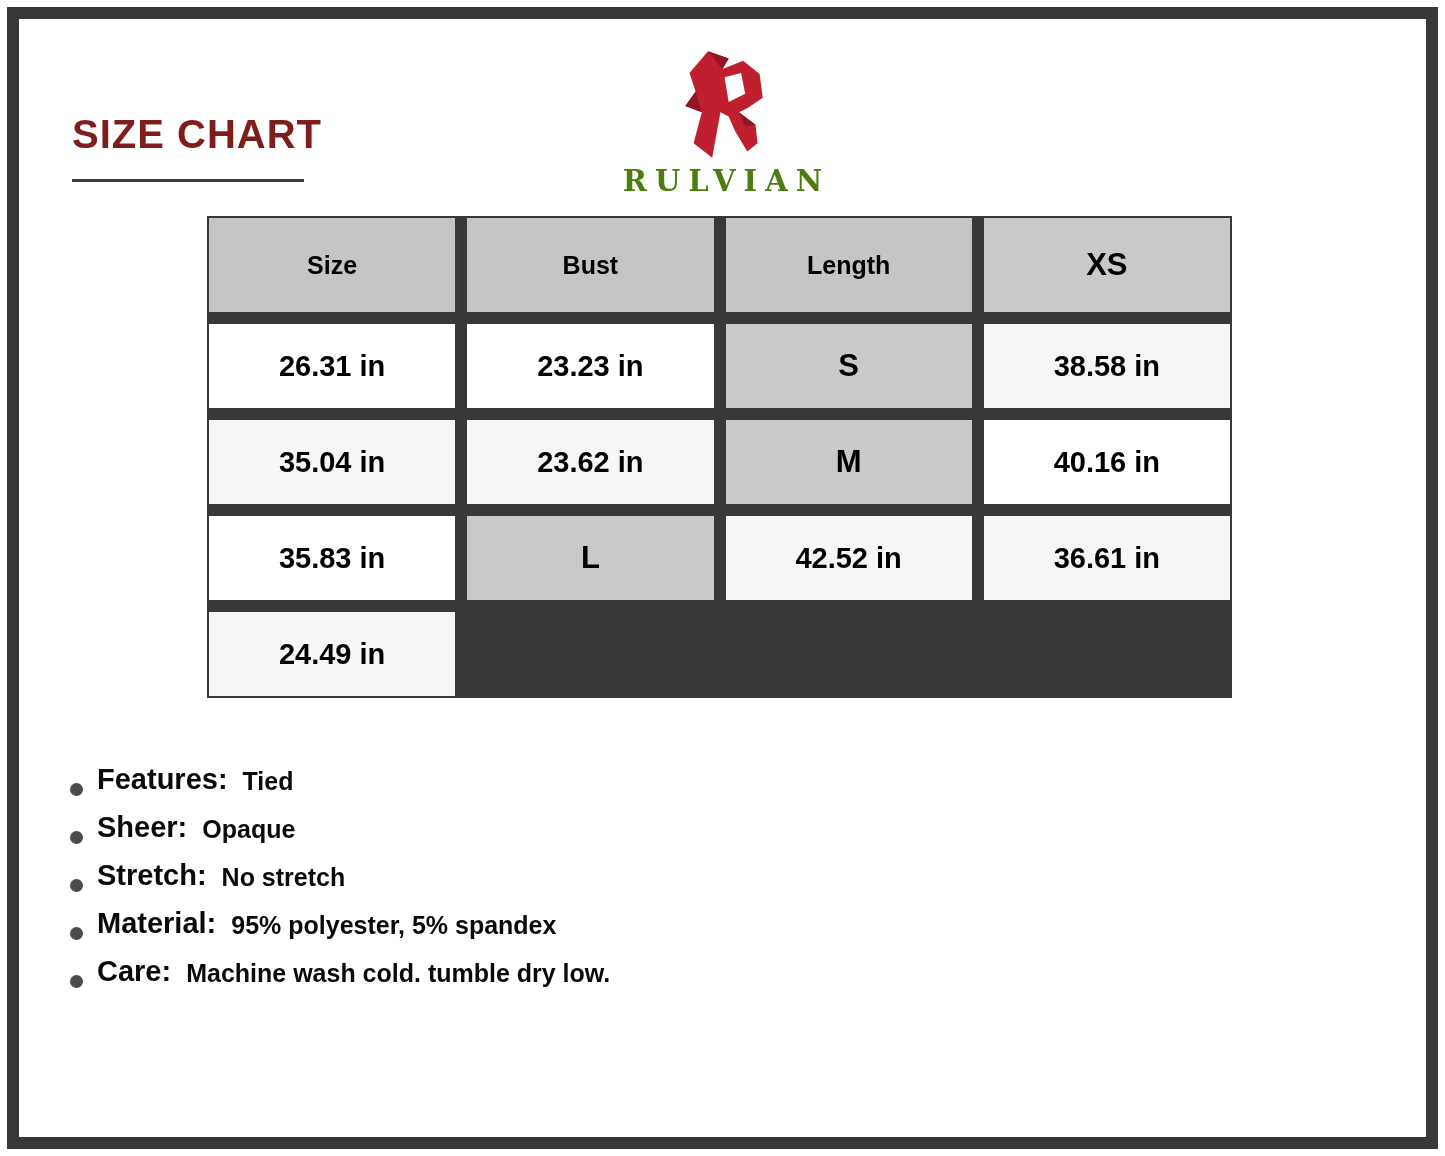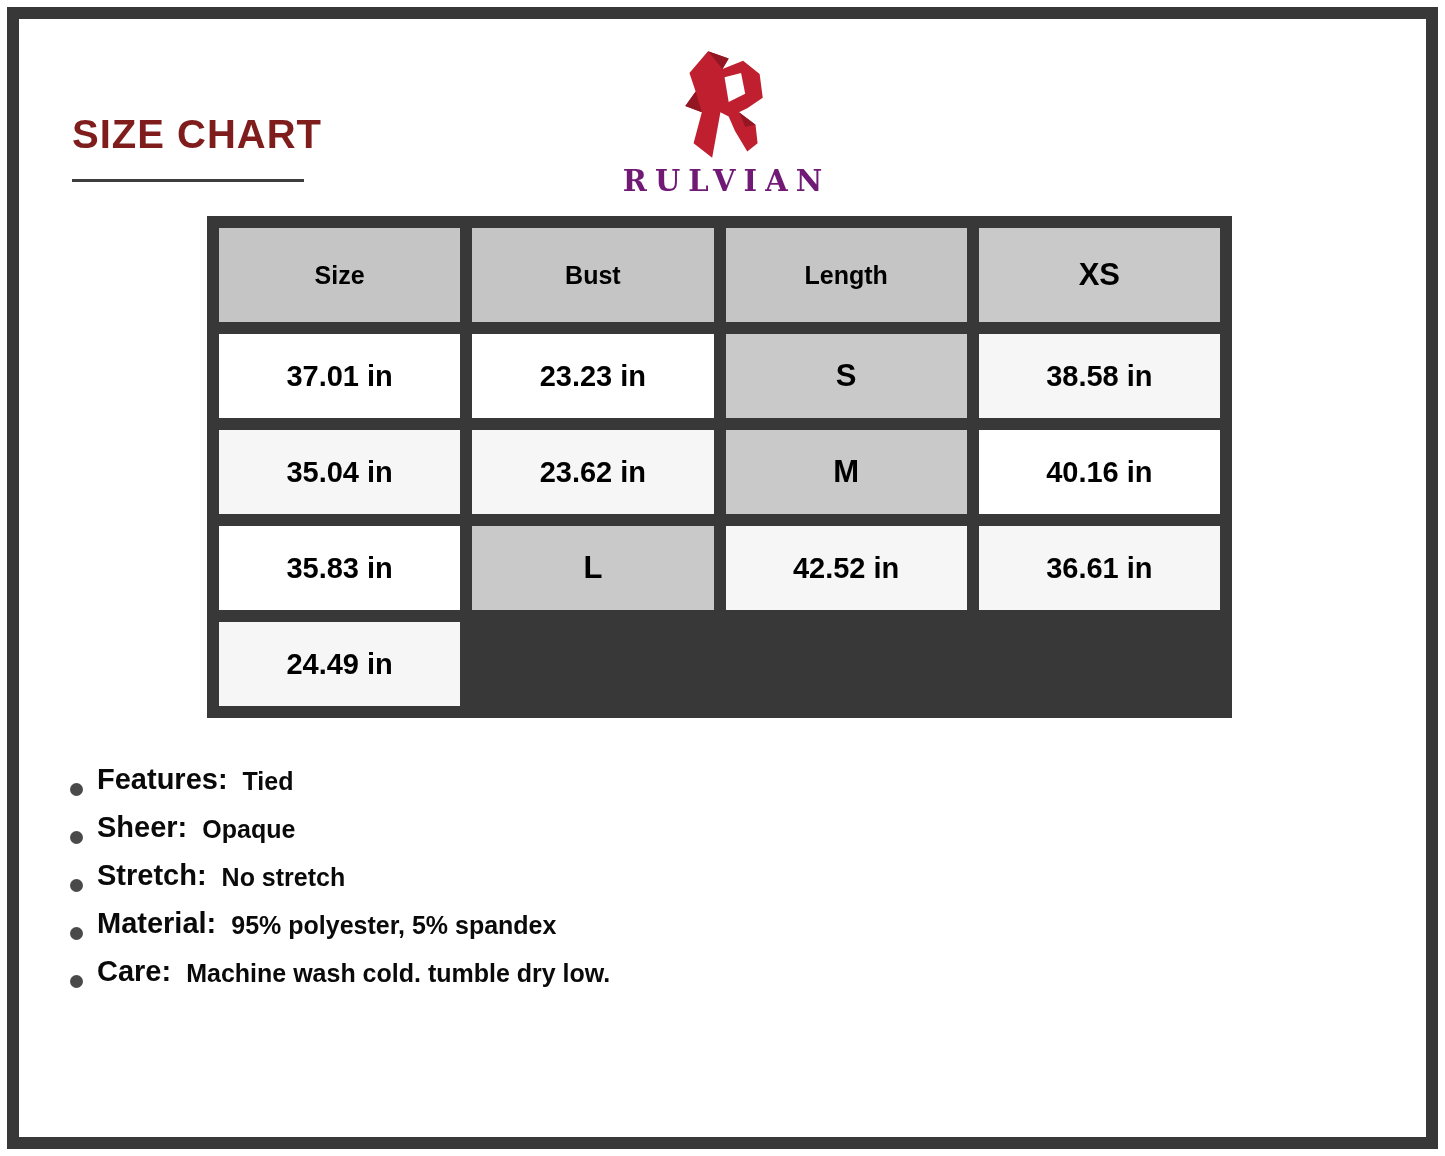--- a/index.html
+++ b/index.html
@@ -44,37 +44,37 @@
     align-items: center;
   }
   .logo-svg { width: 96px; height: 112px; display: block; }
   .brand-name {
     margin-top: 4px;
     font-family: "DejaVu Serif", "Liberation Serif", serif;
     font-weight: bold;
     font-size: 29px;
     letter-spacing: 8px;
     padding-left: 8px; 
-    color: #701a75;
+    color: #4d7c0f;
     white-space: nowrap;
   }
 
   
   .size-table {
     position: absolute;
     left: 207px;
     top: 216px;
     width: 1025px;
     box-sizing: border-box;
     background: #383838;
     display: grid;
     grid-template-columns: repeat(4, 1fr);
     grid-template-rows: 94px repeat(4, 84px);
     gap: 12px;
-    padding: 12px;
+    padding: 2px;
   }
   .cell {
     display: flex;
     align-items: center;
     justify-content: center;
     text-align: center;
     color: #000000;
   }
   .cell.th   { background: #c5c5c5; font-size: 25px; font-weight: bold; }
   .cell.size { background: #c9c9c9; font-size: 31px; font-weight: bold; }
@@ -117,21 +117,21 @@
     <div class="brand-name">RULVIAN</div>
   </div>
 
   <div class="size-table">
 
     <div class="cell th">Size</div>
     <div class="cell th">Bust</div>
     <div class="cell th">Length</div>
 
     <div class="cell size">XS</div>
-    <div class="cell val">37.01 in</div>
+    <div class="cell val">26.31 in</div>
     <div class="cell val">23.23 in</div>
 
     <div class="cell size">S</div>
     <div class="cell val alt">38.58 in</div>
     <div class="cell val alt">35.04 in</div>
     <div class="cell val alt">23.62 in</div>
 
     <div class="cell size">M</div>
     <div class="cell val">40.16 in</div>
     <div class="cell val">35.83 in</div>

